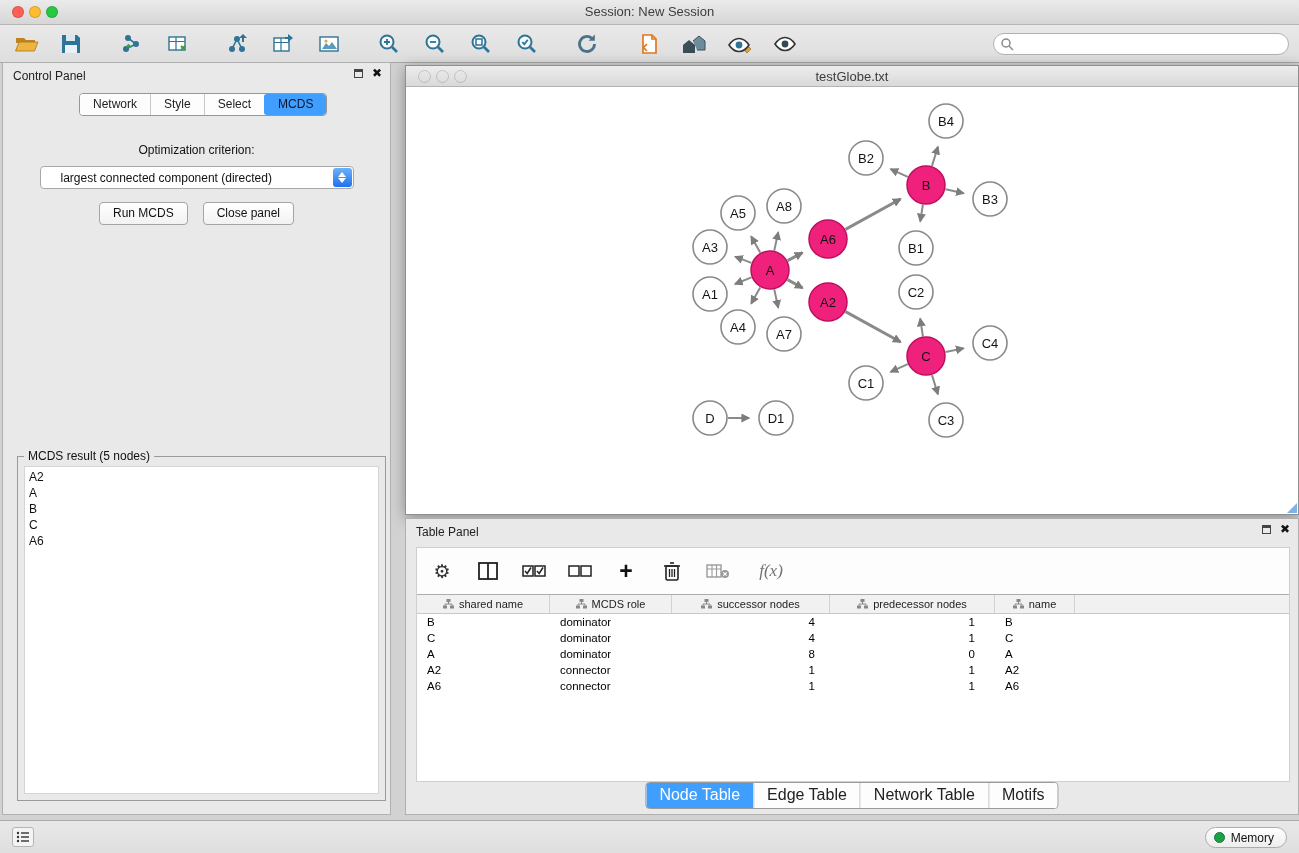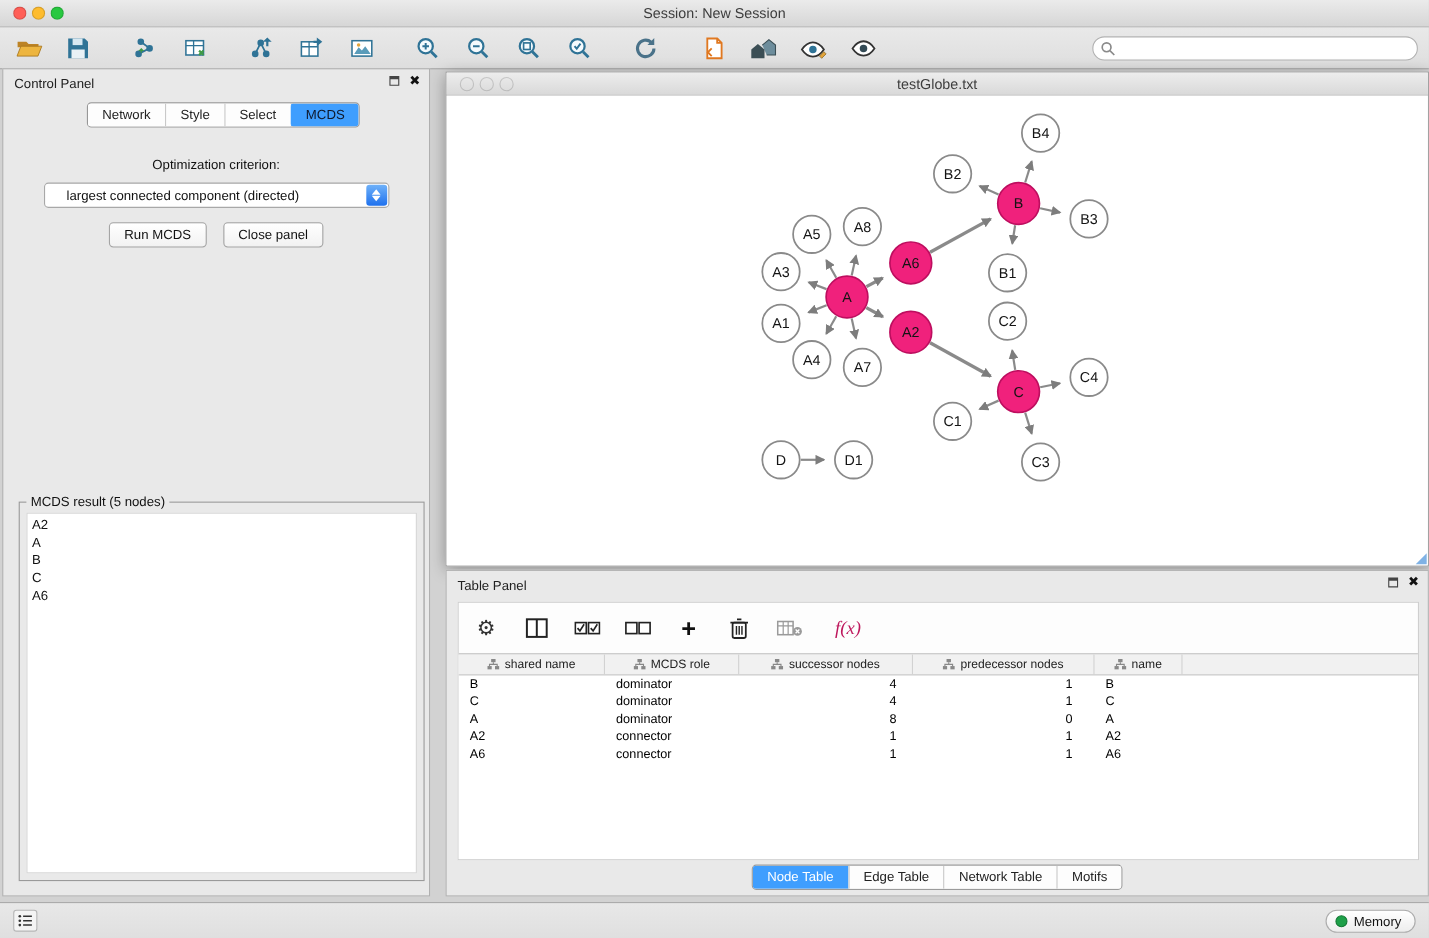--- a/index.html
+++ b/index.html
@@ -129,21 +129,21 @@
     background:#e9e9e9; border:1px solid #b0b0b0;
   }
   .tp-body {
     position:absolute; left:10px; right:8px; top:28px; bottom:32px;
     background:#fdfdfd; border:1px solid #cfcfcf;
   }
   .tp-toolbar { height:46px; display:flex; align-items:center; padding-left:12px; gap:20px; }
   .tp-tool { display:inline-flex; align-items:center; justify-content:center; width:26px; height:26px; }
   .gear-glyph { font-size:19px; color:#333; font-family:"DejaVu Sans", sans-serif; }
   .plus-glyph { font-size:23px; color:#111; font-weight:700; line-height:20px; }
-  .fx-glyph { font-size:17px; color:#be185d; font-style:italic; font-family:"Liberation Serif", serif; }
+  .fx-glyph { font-size:17px; color:#737373; font-style:italic; font-family:"Liberation Serif", serif; }
 
   .tp-table { position:absolute; left:0; right:0; top:46px; bottom:0; background:#fff; border-top:1px solid #adadad; }
   .tp-header { display:flex; height:19px; background:#f1f1f1; border-bottom:1px solid #c8c8c8; }
   .tp-col {
     display:flex; align-items:center; justify-content:center; gap:5px;
     font-size:11px; color:#222; border-right:1px solid #d2d2d2; height:100%;
   }
   .tp-col.c0 { width:133px; } .tp-col.c1 { width:122px; } .tp-col.c2 { width:158px; }
   .tp-col.c3 { width:165px; } .tp-col.c4 { width:80px; }
   .tp-col.fill { flex:1; border-right:none; }
@@ -152,21 +152,21 @@
   .cell.c0 { width:133px; padding-left:10px; }
   .cell.c1 { width:122px; padding-left:10px; }
   .cell.c2 { width:158px; justify-content:flex-end; padding-right:15px; }
   .cell.c3 { width:165px; justify-content:flex-end; padding-right:20px; }
   .cell.c4 { width:80px; padding-left:10px; }
 
   .tp-tabs {
     position:absolute; left:50%; bottom:5px; transform:translateX(-50%);
     display:inline-flex; border:1px solid #9b9b9b; border-radius:4px; overflow:hidden; background:#fdfdfd;
   }
-  .tp-tab { font-size:12px; color:#222; padding:3px 13px 4px; background:#fdfdfd; border-left:1px solid #c9c9c9; }
+  .tp-tab { font-size:16px; color:#222; padding:3px 13px 4px; background:#fdfdfd; border-left:1px solid #c9c9c9; }
   .tp-tab:first-child { border-left:none; }
   .tp-tab.active { background:#3f9efe; color:#fff; border-left-color:#3f9efe; }
 
   
   .statusbar {
     position:absolute; left:0; top:820px; width:1299px; height:44px;
     background:linear-gradient(#e8e8e8,#dcdcdc); border-top:1px solid #ababab;
   }
   .sb-left-btn {
     position:absolute; left:12px; top:6px; width:22px; height:20px;

